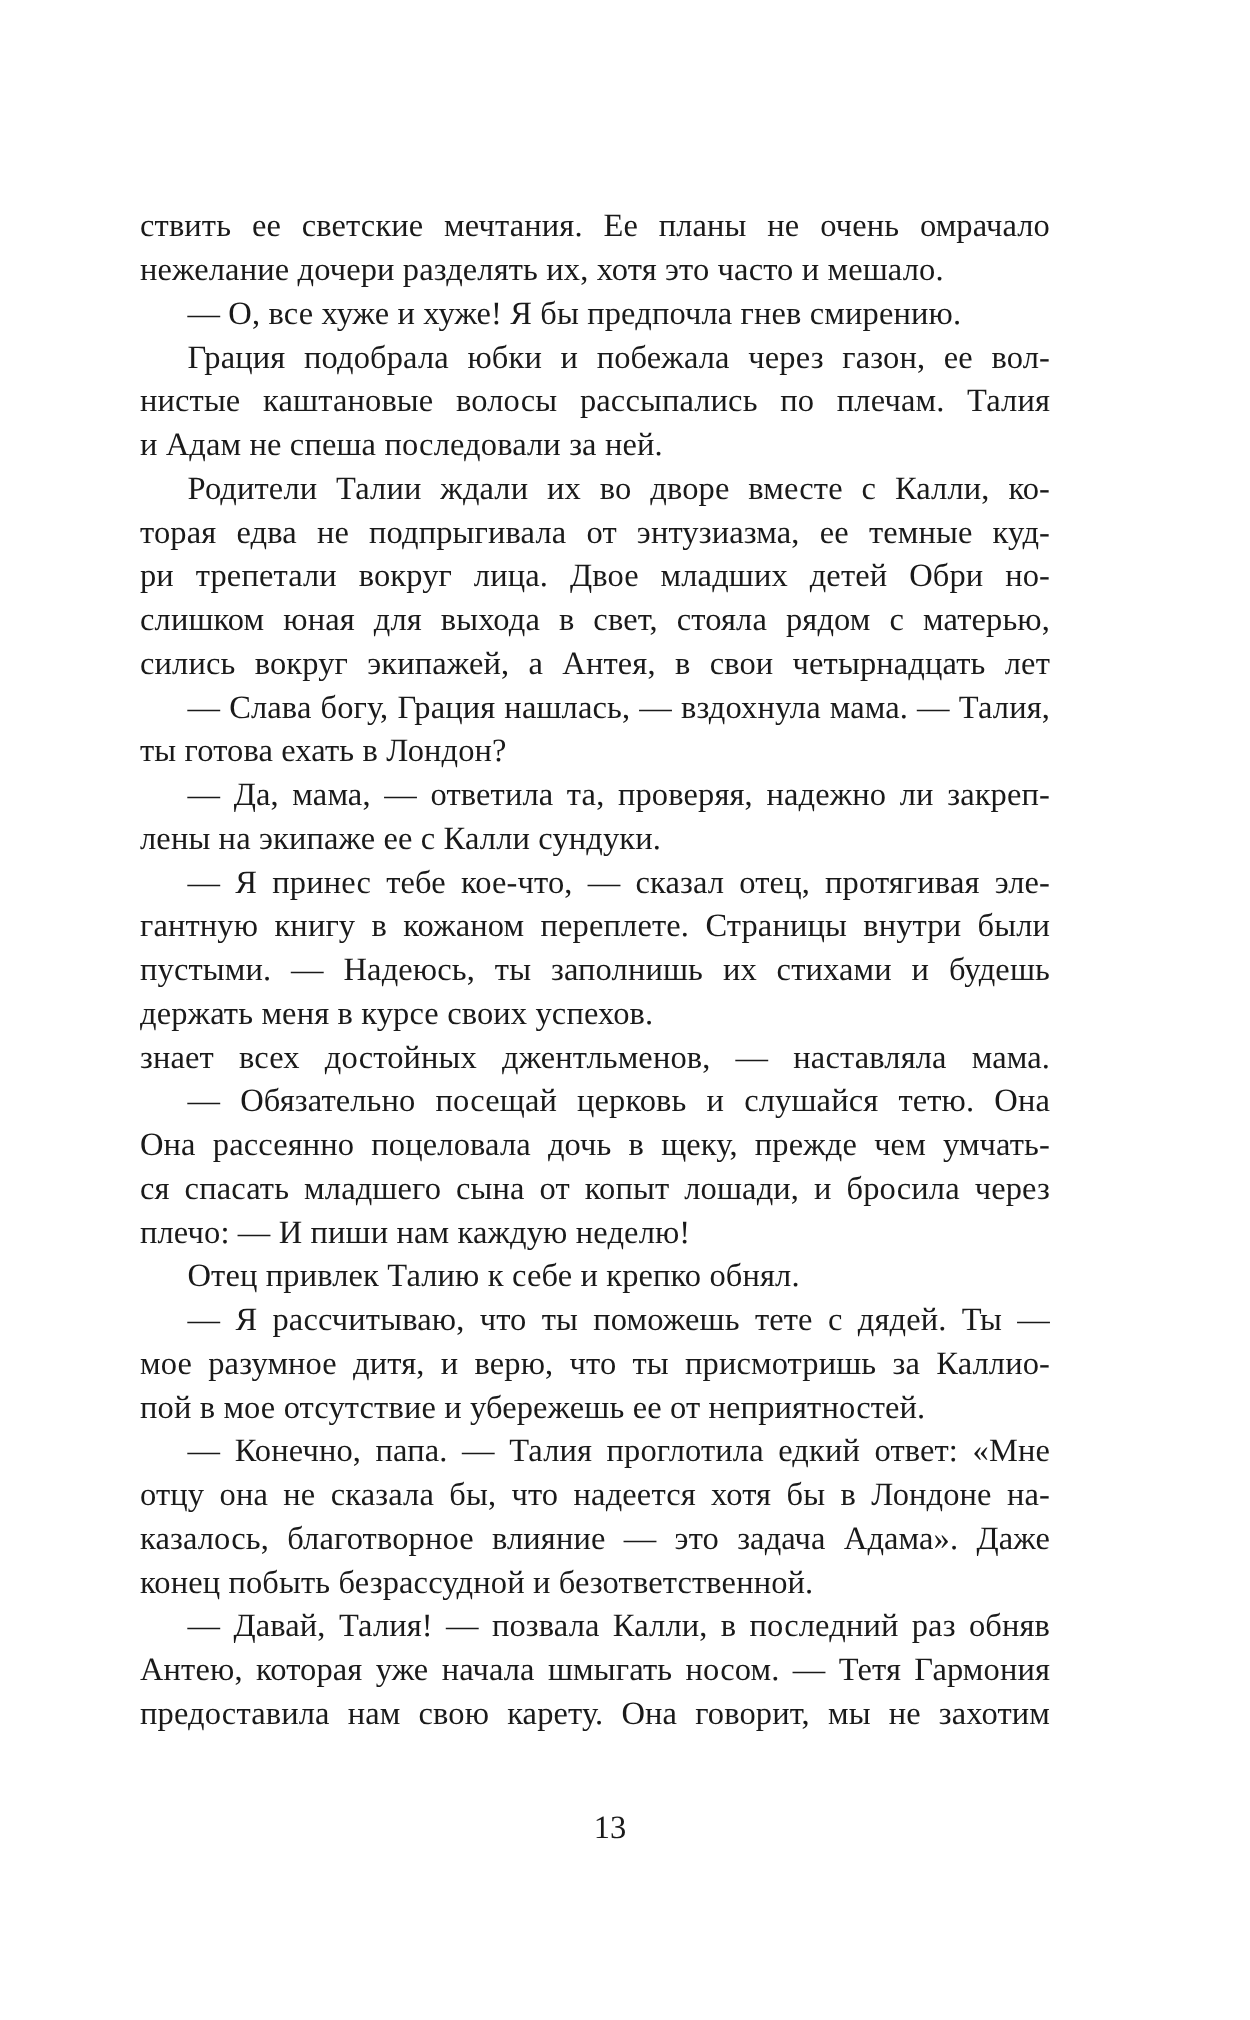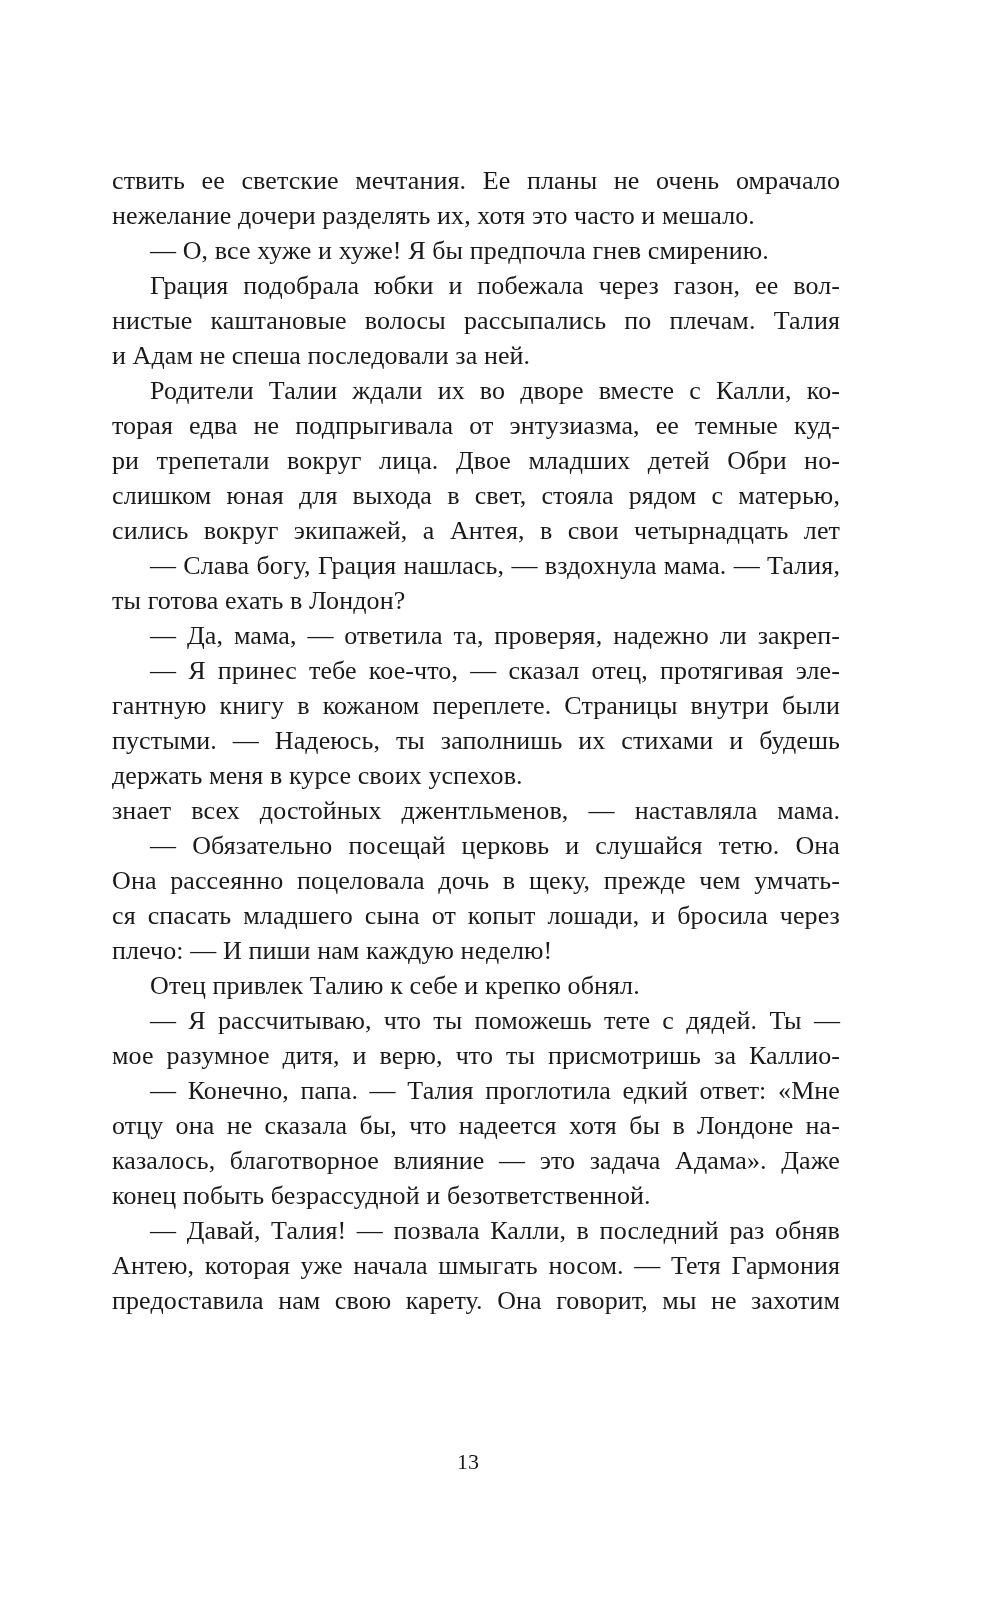--- a/index.html
+++ b/index.html
@@ -36,25 +36,25 @@
     overflow: visible;
   }
   .line.last {
     text-align-last: left;
   }
   .line.indent {
     text-indent: 38px;
   }
   .page-number {
     position: absolute;
-    left: 104px;
+    left: 124px;
     top: 1444px;
     width: 728px;
     text-align: center;
-    font-size: 22px;
+    font-size: 26px;
     line-height: 36px;
     color: #1a1a1a;
     font-variant-numeric: oldstyle-nums;
   }
 </style>
 </head>
 <body>
 
 <div class="book-page">
   <div class="text-block">
@@ -65,32 +65,34 @@
       <div class="line">нистые каштановые волосы рассыпались по плечам. Талия</div>
       <div class="line last">и Адам не спеша последовали за ней.</div>
       <div class="line indent">Родители Талии ждали их во дворе вместе с Калли, ко-</div>
       <div class="line">торая едва не подпрыгивала от энтузиазма, ее темные куд-</div>
       <div class="line">ри трепетали вокруг лица. Двое младших детей Обри но-</div>
       <div class="line">слишком юная для выхода в свет, стояла рядом с матерью,</div>
       <div class="line">сились вокруг экипажей, а Антея, в свои четырнадцать лет</div>
       <div class="line indent">— Слава богу, Грация нашлась, — вздохнула мама. — Талия,</div>
       <div class="line last">ты готова ехать в Лондон?</div>
       <div class="line indent">— Да, мама, — ответила та, проверяя, надежно ли закреп-</div>
+      <div class="line last">лены на экипаже ее с Калли сундуки.</div>
       <div class="line indent">— Я принес тебе кое-что, — сказал отец, протягивая эле-</div>
       <div class="line">гантную книгу в кожаном переплете. Страницы внутри были</div>
       <div class="line">пустыми. — Надеюсь, ты заполнишь их стихами и будешь</div>
       <div class="line last">держать меня в курсе своих успехов.</div>
       <div class="line">знает всех достойных джентльменов, — наставляла мама.</div>
       <div class="line indent">— Обязательно посещай церковь и слушайся тетю. Она</div>
       <div class="line">Она рассеянно поцеловала дочь в щеку, прежде чем умчать-</div>
       <div class="line">ся спасать младшего сына от копыт лошади, и бросила через</div>
       <div class="line last">плечо: — И пиши нам каждую неделю!</div>
       <div class="line indent last">Отец привлек Талию к себе и крепко обнял.</div>
       <div class="line indent">— Я рассчитываю, что ты поможешь тете с дядей. Ты —</div>
       <div class="line">мое разумное дитя, и верю, что ты присмотришь за Каллио-</div>
+      <div class="line last">пой в мое отсутствие и убережешь ее от неприятностей.</div>
       <div class="line indent">— Конечно, папа. — Талия проглотила едкий ответ: «Мне</div>
       <div class="line">отцу она не сказала бы, что надеется хотя бы в Лондоне на-</div>
       <div class="line">казалось, благотворное влияние — это задача Адама». Даже</div>
       <div class="line last">конец побыть безрассудной и безответственной.</div>
       <div class="line indent">— Давай, Талия! — позвала Калли, в последний раз обняв</div>
       <div class="line">Антею, которая уже начала шмыгать носом. — Тетя Гармония</div>
       <div class="line">предоставила нам свою карету. Она говорит, мы не захотим</div>
     </div>
   <div class="page-number">13</div>
 </div>

